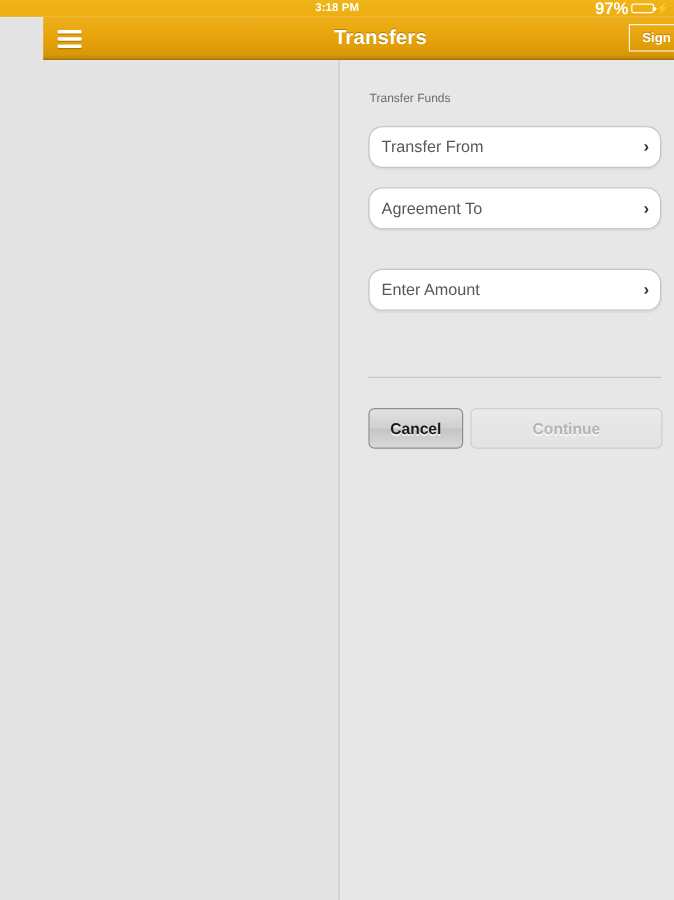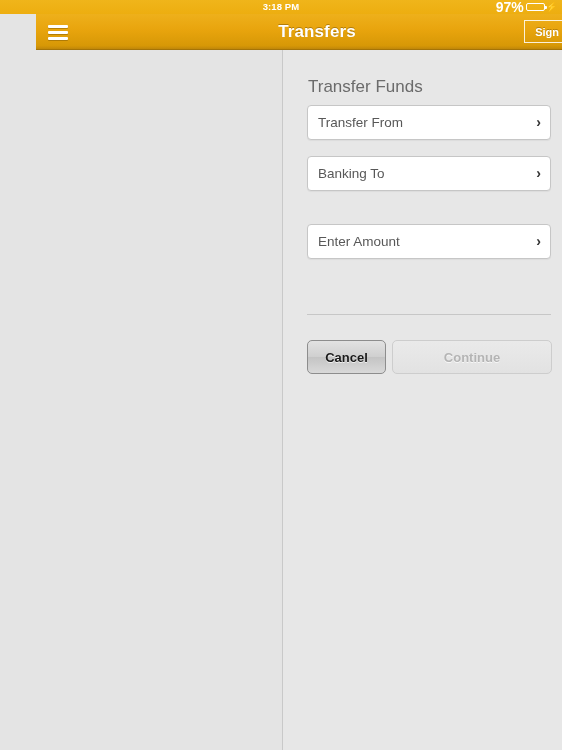--- a/index.html
+++ b/index.html
@@ -170,31 +170,31 @@
     background: #e7e7e7;
     border-left: 1px solid #c9c9c9;
     box-sizing: border-box;
   }
 
   
   .section-title {
     position: absolute;
     left: 25px;
     top: 27px;
-    font-size: 17px;
+    font-size: 10px;
     color: #6b6b6b;
   }
   .field-row {
     position: absolute;
     left: 24px;
     width: 244px;
     height: 35px;
     background: #ffffff;
     border: 1px solid #c6c6c6;
-    border-radius: 4px;
+    border-radius: 12px;
     box-sizing: border-box;
     box-shadow: 0 1px 1px rgba(0,0,0,0.05);
     cursor: pointer;
   }
   .field-row.r1 { top: 55px; }
   .field-row.r2 { top: 106px; }
   .field-row.r3 { top: 157px; margin-top: 17px; }
   .field-label {
     position: absolute;
     left: 10px;
@@ -305,21 +305,21 @@
     <div class="right-pane">
 
       <div class="section-title">Transfer Funds</div>
 
       <div class="field-row r1">
         <span class="field-label">Transfer From</span>
         <span class="field-chevron">›</span>
       </div>
 
       <div class="field-row r2">
-        <span class="field-label">Banking To</span>
+        <span class="field-label">Agreement To</span>
         <span class="field-chevron">›</span>
       </div>
 
       <div class="field-row r3">
         <span class="field-label">Enter Amount</span>
         <span class="field-chevron">›</span>
       </div>
 
 
       <div class="divider"></div>

